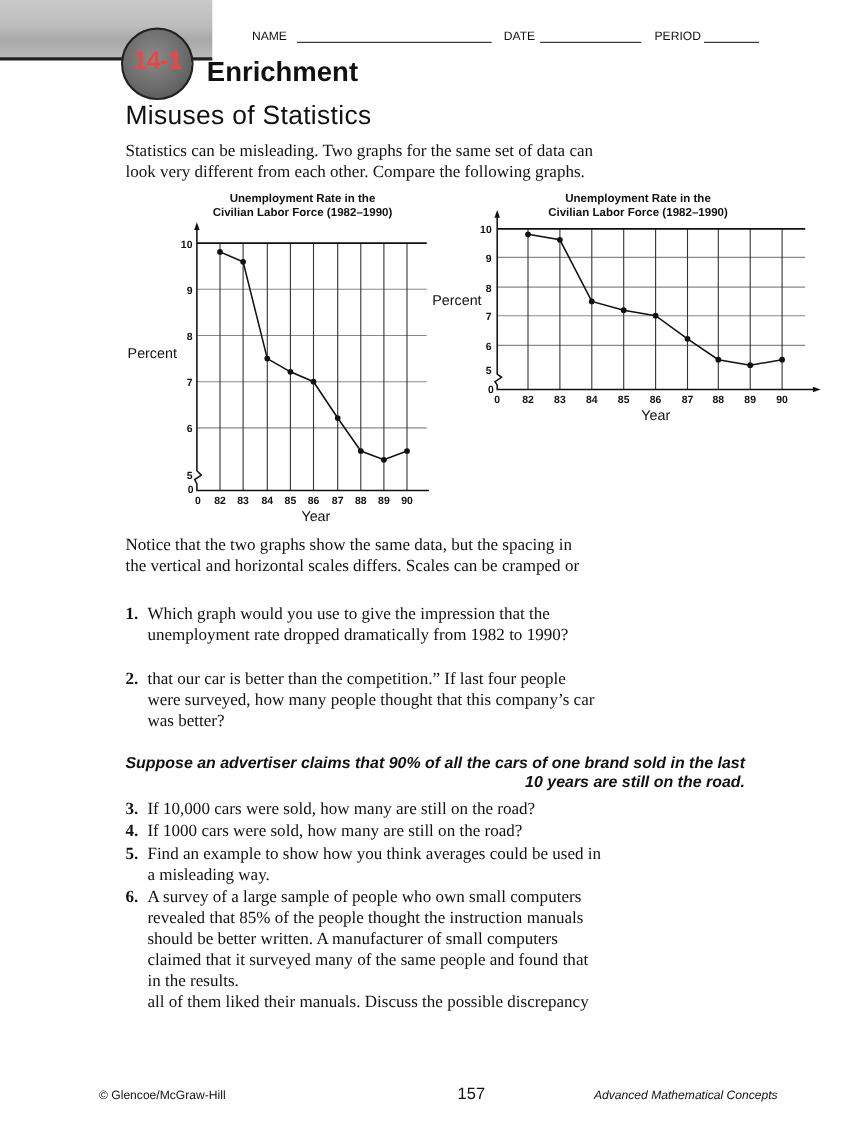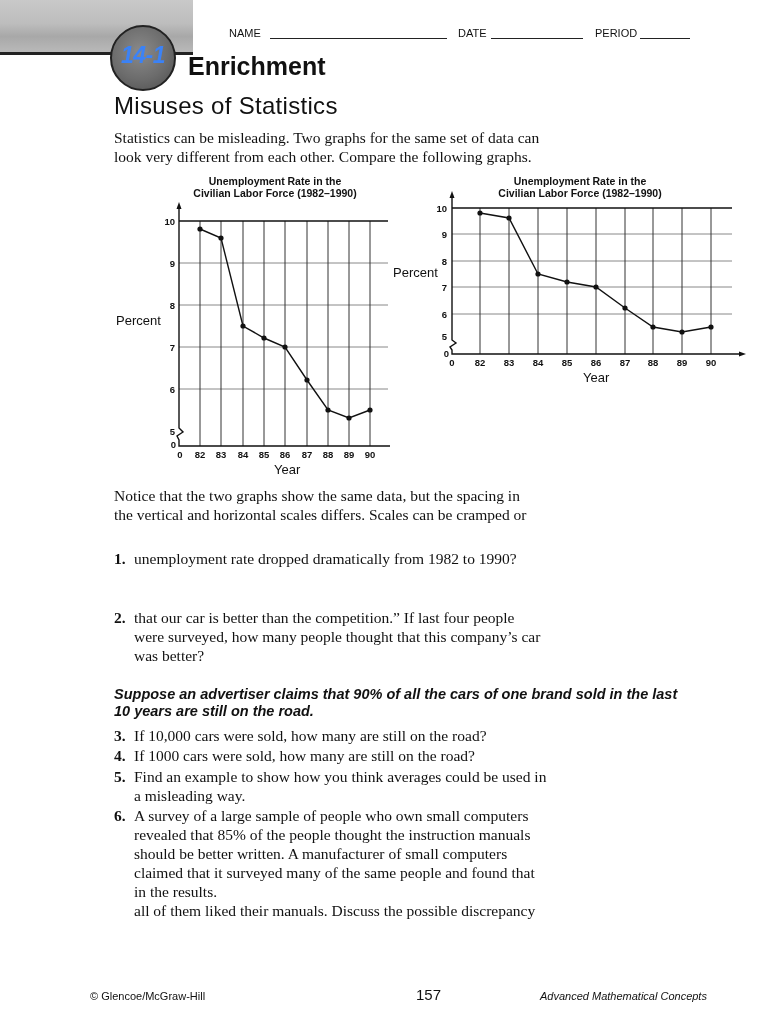--- a/index.html
+++ b/index.html
@@ -6,31 +6,31 @@
   body { width:770px; height:1024px; position:relative; overflow:hidden; color:#111; }
   .sans { font-family: "Liberation Sans", sans-serif; }
   .serif { font-family: "Liberation Serif", serif; }
   .abs { position:absolute; }
   .hdr-bar { left:0; top:0; width:193px; height:55px;
     background: linear-gradient(#c9c9c9 0%, #bdbdbd 45%, #a8a8a8 70%, #b9b9b9 100%);
     border-bottom:3px solid #222; box-sizing:border-box; }
   .hdr-circle { left:110px; top:25px; width:66px; height:66px; border-radius:50%;
     background: radial-gradient(circle at 45% 40%, #8a8a8a 0%, #6c6c6c 55%, #4d4d4d 100%);
     border:2px solid #222; box-sizing:border-box; }
-  .hdr-num { left:110px; top:42px; width:66px; text-align:center; color:#3b82f6;
-    font-size:23px; font-weight:bold; letter-spacing:-0.5px;font-style:italic; }
+  .hdr-num { left:110px; top:42px; width:66px; text-align:center; color:#ef4444;
+    font-size:23px; font-weight:bold; letter-spacing:-0.5px; }
   .field-label { font-size:11px; top:27px; }
   .field-line { top:38px; height:0; border-bottom:1px solid #222; }
   .title { left:188px; top:52px; font-size:25px; font-weight:bold; }
   .subtitle { left:114px; top:92px; font-size:24px; font-weight:normal; letter-spacing:0.3px; }
   .para { font-size:15.5px; line-height:19px; }
   .q { position:absolute; left:114px; width:600px; font-size:15.5px; line-height:19px; }
   .q .n { position:absolute; left:0; top:0; font-weight:bold; }
   .q .t { margin-left:20px; display:block; }
-  .italic-b { font-size:14.5px; font-weight:bold; font-style:italic; line-height:17px; }
+  .italic-b { font-size:14.5px; font-weight:bold; font-style:italic; line-height:17px;text-align:right; }
   .chart-title { font-size:10.5px; font-weight:bold; text-align:center; line-height:12px; }
   .axis-lbl { font-size:13px; font-weight:normal; }
   .footer { font-size:11px; top:990px; }
   svg text { font-family: "Liberation Sans", sans-serif; font-weight:bold; font-size:9.5px; fill:#111; }
 </style>
 </head>
 <body>
 
 <div class="abs hdr-bar"></div>
 <div class="abs hdr-circle"></div>
@@ -181,20 +181,21 @@
 <div class="abs sans axis-lbl" style="left:393px;top:265px;">Percent</div>
 <div class="abs sans axis-lbl" style="left:583px;top:370px;">Year</div>
 
 <div class="abs serif para" style="left:114px;top:486px;">
   <div>Notice that the two graphs show the same data, but the spacing in</div>
   <div>the vertical and horizontal scales differs.  Scales can be cramped or</div>
 </div>
 
 <div class="q serif" style="top:549px;">
   <span class="n">1.</span>
+  <span class="t">Which graph would you use to give the impression that the</span>
   <span class="t">unemployment rate dropped dramatically from 1982 to 1990?</span>
 </div>
 
 <div class="q serif" style="top:608px;">
   <span class="n">2.</span>
   <span class="t">that our car is better than the competition.”  If last four people</span>
   <span class="t">were surveyed, how many people thought that this company’s car</span>
   <span class="t">was better?</span>
 </div>
 

